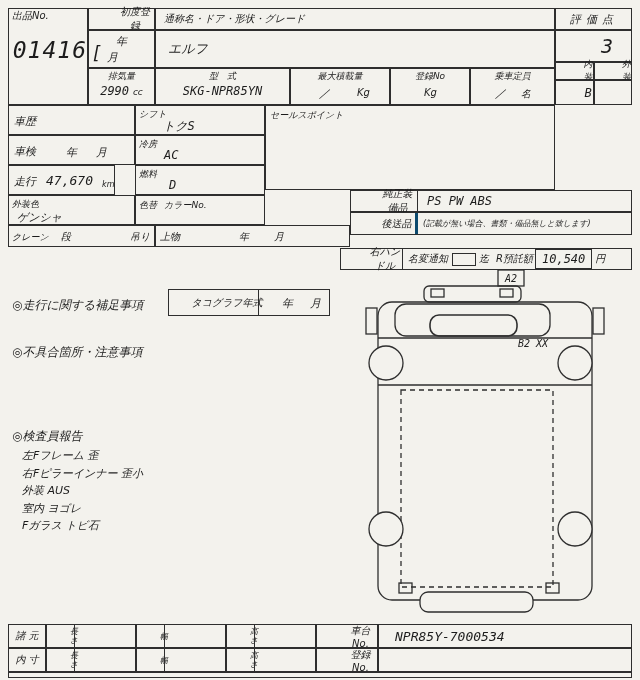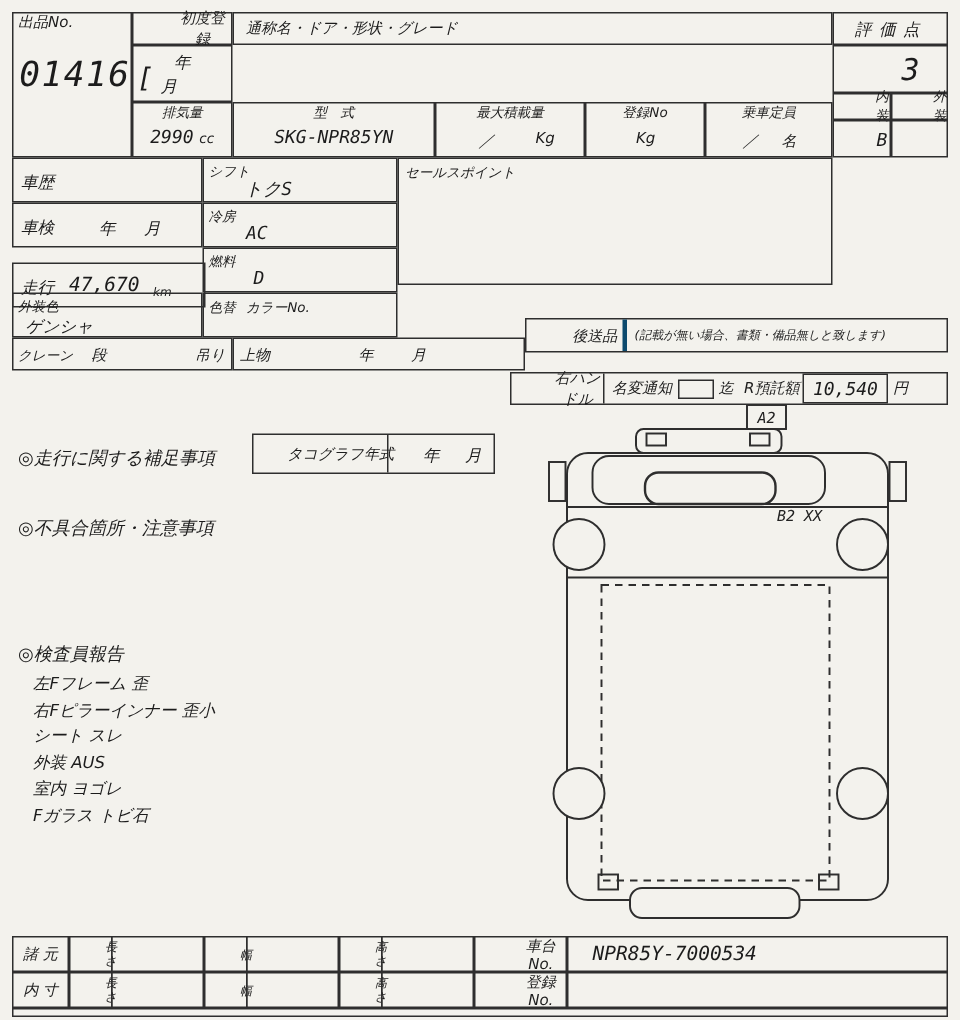--- a/index.html
+++ b/index.html
@@ -35,20 +35,23 @@
   <div class="cell ctr" style="left:88px;top:8px;width:67px;height:22px;font-size:10px">初度登録</div>
   <div class="cell" style="left:88px;top:30px;width:67px;height:38px">
     <span class="abs" style="left:27px;top:3px;font-size:11px">年</span>
     <span class="abs" style="left:4px;top:11px;font-size:18px">[</span>
     <span class="abs" style="left:18px;top:19px;font-size:11px">月</span>
   </div>
 
   <div class="cell" style="left:155px;top:8px;width:400px;height:22px;display:flex;align-items:center">
     <span style="font-size:10px;padding-left:8px">通称名・ドア・形状・グレード</span>
   </div>
+  <div class="cell" style="left:155px;top:30px;width:400px;height:38px;display:flex;align-items:center">
+    <span style="font-size:13px;padding-left:12px">エルフ</span>
+  </div>
 
   <div class="cell ctr" style="left:555px;top:8px;width:77px;height:22px;font-size:11px;letter-spacing:5px;padding-left:1px">評価点</div>
   <div class="cell ctr mono" style="left:555px;top:30px;width:77px;height:32px;font-size:20px">3</div>
   <div class="cell ctr" style="left:555px;top:62px;width:39px;height:18px;font-size:9px">内装</div>
   <div class="cell ctr" style="left:594px;top:62px;width:38px;height:18px;font-size:9px">外装</div>
   <div class="cell ctr mono" style="left:555px;top:80px;width:39px;height:25px;font-size:12px">B</div>
   <div class="cell" style="left:594px;top:80px;width:38px;height:25px"></div>
 
   <div class="cell" style="left:88px;top:68px;width:67px;height:37px">
     <div class="clabel-c">排気量</div>
@@ -94,39 +97,43 @@
   <div class="cell" style="left:8px;top:135px;width:127px;height:30px">
     <span class="abs" style="left:5px;top:8px;font-size:11px">車検</span>
     <span class="abs" style="left:57px;top:9px;font-size:11px">年</span>
     <span class="abs" style="left:87px;top:9px;font-size:11px">月</span>
   </div>
   <div class="cell" style="left:135px;top:135px;width:130px;height:30px">
     <span class="abs" style="left:3px;top:2px;font-size:9px">冷房</span>
     <span class="abs mono" style="left:28px;top:12px;font-size:12px">AC</span>
   </div>
 
-  <div class="cell" style="left:8px;top:175px;width:129px;height:30px">
+  <div class="cell" style="left:8px;top:165px;width:107px;height:30px">
     <span class="abs" style="left:5px;top:8px;font-size:11px">走行</span>
     <span class="abs mono" style="left:37px;top:7px;font-size:13px">47,670</span>
     <span class="abs" style="left:93px;top:14px;font-size:8px">km</span>
   </div>
   <div class="cell" style="left:135px;top:165px;width:130px;height:30px">
     <span class="abs" style="left:3px;top:2px;font-size:9px">燃料</span>
     <span class="abs mono" style="left:33px;top:12px;font-size:12px">D</span>
   </div>
 
   <div class="cell" style="left:8px;top:195px;width:127px;height:30px">
     <span class="abs" style="left:3px;top:2px;font-size:9px">外装色</span>
     <span class="abs" style="left:8px;top:14px;font-size:11px">ゲンシャ</span>
   </div>
   <div class="cell" style="left:135px;top:195px;width:130px;height:30px">
     <span class="abs" style="left:3px;top:3px;font-size:9px">色替</span>
     <span class="abs" style="left:28px;top:3px;font-size:9px">カラーNo.</span>
   </div>
 
+  <div class="cell" style="left:350px;top:190px;width:282px;height:22px;display:flex;align-items:stretch">
+    <span class="ctr" style="width:67px;border-right:1px solid #2e2e2e;font-size:10px">純正装備品</span>
+    <span class="mono" style="font-size:12px;padding-left:9px;display:flex;align-items:center">PS PW ABS</span>
+  </div>
   <div class="cell" style="left:350px;top:212px;width:282px;height:23px;display:flex;align-items:stretch">
     <span class="ctr" style="width:67px;border-right:3px solid #0c4a6e;font-size:10px">後送品</span>
     <span style="font-size:8px;padding-left:5px;display:flex;align-items:center;white-space:nowrap">(記載が無い場合、書類・備品無しと致します)</span>
   </div>
 
   <div class="cell" style="left:8px;top:225px;width:147px;height:22px">
     <span class="abs" style="left:3px;top:5px;font-size:9px">クレーン</span>
     <span class="abs" style="left:52px;top:4px;font-size:10px">段</span>
     <span class="abs" style="left:121px;top:4px;font-size:10px">吊り</span>
   </div>
@@ -153,21 +160,20 @@
     <span class="abs" style="left:113px;top:6px;font-size:11px">年</span>
     <span class="abs" style="left:141px;top:6px;font-size:11px">月</span>
   </div>
 
   <div class="abs-text" style="left:12px;top:344px;font-size:12px">◎不具合箇所・注意事項</div>
   <div class="abs-text" style="left:12px;top:428px;font-size:12px">◎検査員報告</div>
 
   <div style="position:absolute;left:22px;top:447px;font-size:11px;line-height:17.5px">
     <div>左Fフレーム 歪</div>
     <div>右Fピラーインナー 歪小</div>
-    <div>シート スレ</div>
     <div>外装 AUS</div>
     <div>室内 ヨゴレ</div>
     <div>Fガラス トビ石</div>
   </div>
 
   <svg style="position:absolute;left:345px;top:268px" width="285" height="352" viewBox="0 0 285 352">
     <g fill="none" stroke="#2e2e2e" stroke-width="1.3">
 
       <rect x="33" y="34" width="214" height="298" rx="14"></rect>
       <line x1="33" y1="70" x2="247" y2="70"></line>

